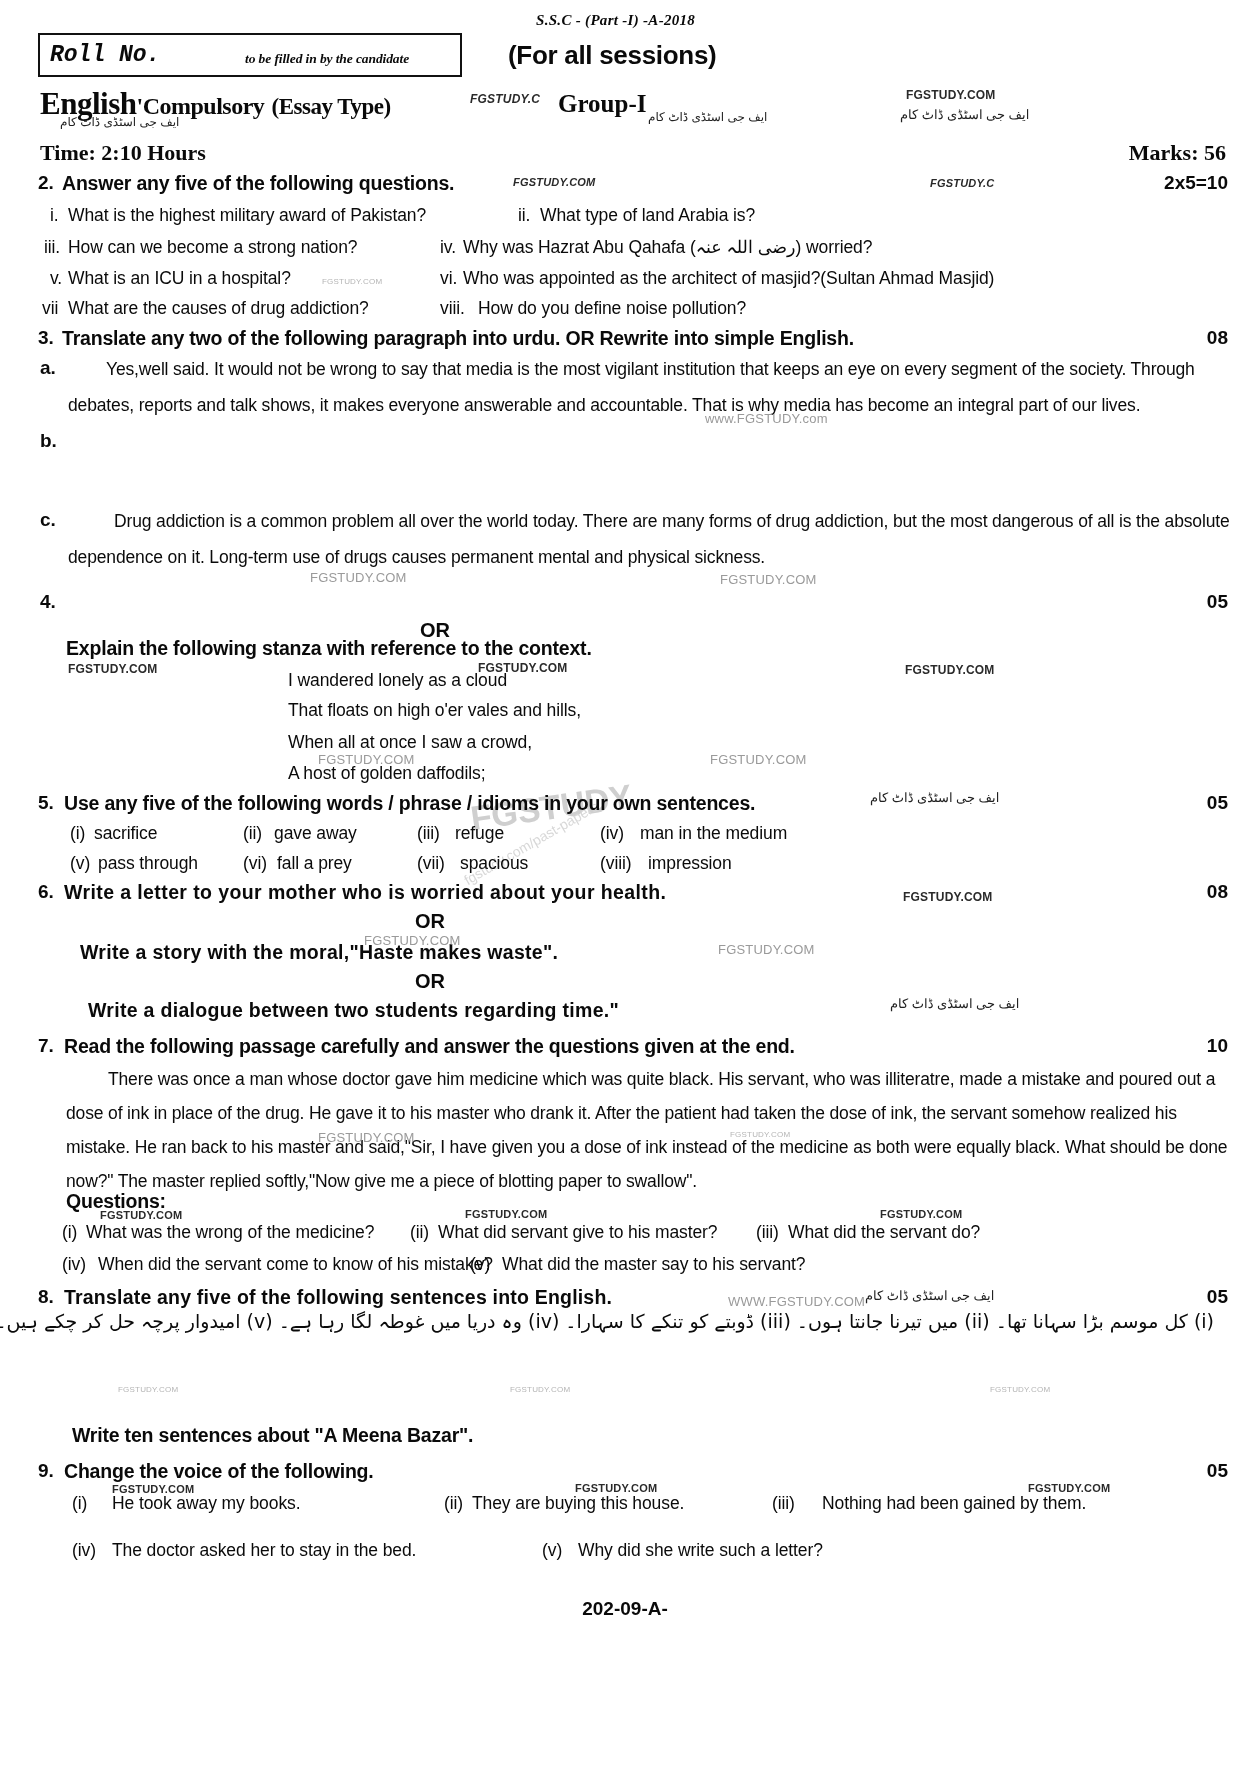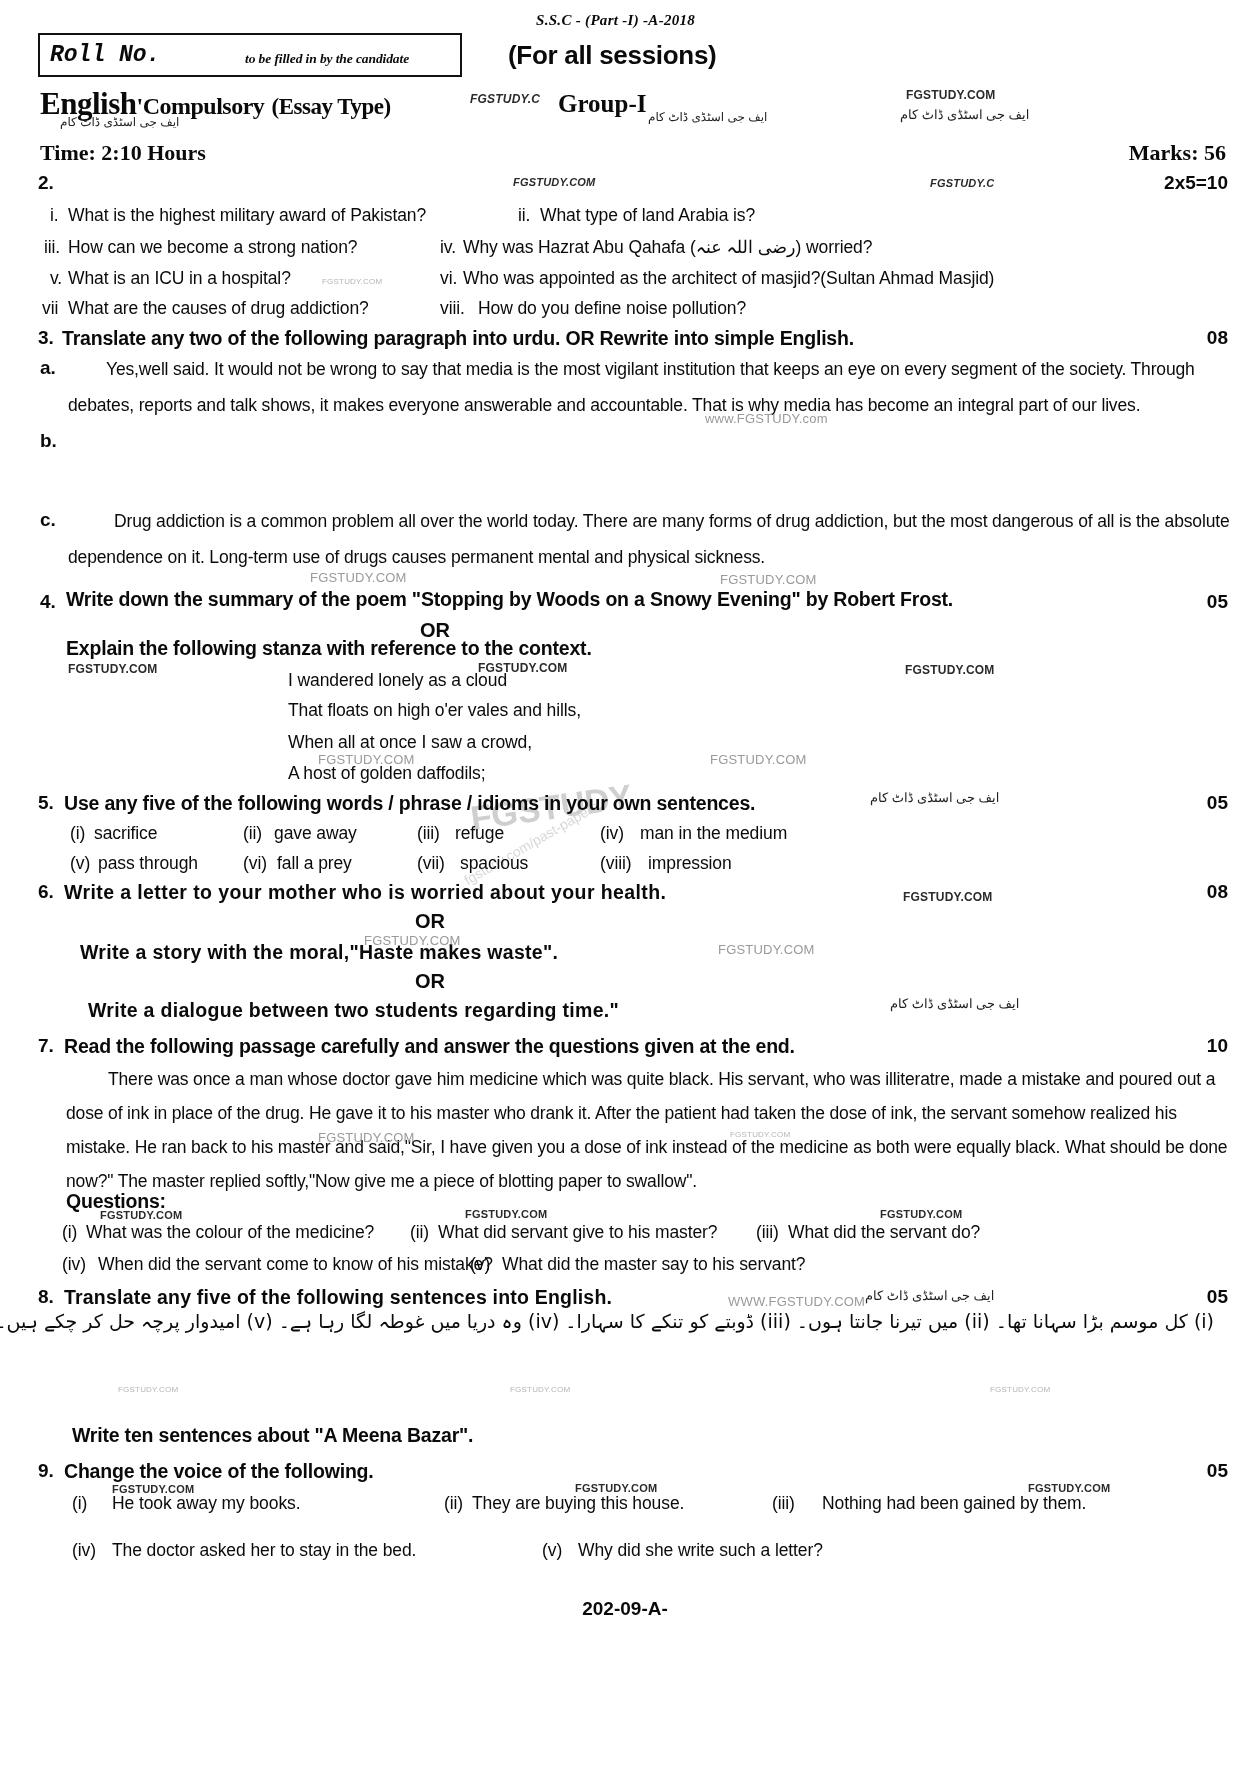--- a/index.html
+++ b/index.html
@@ -228,20 +228,21 @@
   <div class="timerow">Time: 2:10 Hours</div>
   <div class="marksrow">Marks: 56</div>
 
   <div class="wm" style="left:906px; top:88px;">FGSTUDY.COM</div>
   <div class="wm-urdu" style="left:900px; top:107px;">ایف جی اسٹڈی ڈاٹ کام</div>
   <div class="wm ital" style="left:470px; top:92px; font-style:italic;">FGSTUDY.C</div>
   <div class="wm-urdu" style="left:648px; top:110px; font-size:12px;">ایف جی اسٹڈی ڈاٹ کام</div>
   <div class="wm-urdu" style="left:60px; top:115px; font-size:12px;">ایف جی اسٹڈی ڈاٹ کام</div>
 
   <div class="qnum" style="left:38px; top:172px;">2.</div>
+  <div class="qhead" style="left:62px; top:172px;">Answer any five of  the following questions.</div>
   <div class="qmarks" style="top:172px;">2x5=10</div>
   <div class="wm ital" style="left:513px; top:176px; font-style:italic; font-size:11px;">FGSTUDY.COM</div>
   <div class="wm ital" style="left:930px; top:177px; font-style:italic; font-size:11px;">FGSTUDY.C</div>
 
   <div class="sub" style="left:50px; top:205px;">i.</div>
   <div class="sub" style="left:68px; top:205px;">What is the highest military award of Pakistan?</div>
   <div class="sub" style="left:518px; top:205px;">ii.</div>
   <div class="sub" style="left:540px; top:205px;">What type of land Arabia is?</div>
 
   <div class="sub" style="left:44px; top:237px;">iii.</div>
@@ -269,21 +270,20 @@
   <div class="wm faint" style="left:705px; top:411px;">www.FGSTUDY.com</div>
 
   <div class="letterlbl" style="left:40px; top:430px;">b.</div>
 
   <div class="letterlbl" style="left:40px; top:509px;">c.</div>
   <div class="para" style="left:68px; top:503px; width:1170px; text-indent:46px;">Drug addiction is a common problem all over the world today. There are many forms of drug addiction, but the most dangerous of all is the absolute dependence on it. Long-term use of drugs causes permanent mental and physical sickness.</div>
   <div class="wm faint" style="left:310px; top:570px;">FGSTUDY.COM</div>
   <div class="wm faint" style="left:720px; top:572px;">FGSTUDY.COM</div>
 
   <div class="qnum" style="left:40px; top:591px;">4.</div>
-  <div class="qhead" style="left:66px; top:588px;">Write down the summary of the poem "Stopping by Woods on a Snowy Evening" by Robert Frost.</div>
   <div class="qmarks" style="top:591px;">05</div>
 
   <div class="ctr" style="left:0; right:380px; top:619px;">OR</div>
 
   <div class="qhead" style="left:66px; top:637px;">Explain the following stanza with reference to the context.</div>
 
   <div class="wm" style="left:68px; top:662px;">FGSTUDY.COM</div>
   <div class="wm" style="left:478px; top:661px;">FGSTUDY.COM</div>
   <div class="wm" style="left:905px; top:663px;">FGSTUDY.COM</div>
 
@@ -343,21 +343,21 @@
   <div class="para" style="left:66px; top:1062px; width:1170px; text-indent:42px; line-height:34px;">There was once a  man whose doctor gave him medicine which was quite black. His servant, who was illiteratre, made a mistake and poured out a dose of ink in place of the drug. He gave it to his master who drank it. After the patient had taken the dose of ink, the servant somehow realized his mistake. He ran back to his master and said,"Sir, I have given you a dose of ink instead of the medicine as both were equally black. What should be done now?" The master replied softly,"Now give me a piece of blotting paper to swallow".</div>
   <div class="wm faint" style="left:318px; top:1130px;">FGSTUDY.COM</div>
   <div class="wm tiny" style="left:730px; top:1130px;">FGSTUDY.COM</div>
 
   <div class="qhead" style="left:66px; top:1190px;">Questions:</div>
   <div class="wm" style="left:100px; top:1209px; font-size:11px;">FGSTUDY.COM</div>
   <div class="wm" style="left:465px; top:1208px; font-size:11px;">FGSTUDY.COM</div>
   <div class="wm" style="left:880px; top:1208px; font-size:11px;">FGSTUDY.COM</div>
 
   <div class="sub" style="left:62px; top:1222px;">(i)</div>
-  <div class="sub" style="left:86px; top:1222px;">What was the colour of the medicine?</div>
+  <div class="sub" style="left:86px; top:1222px;">What was the wrong of the medicine?</div>
   <div class="sub" style="left:410px; top:1222px;">(ii)</div>
   <div class="sub" style="left:438px; top:1222px;">What did servant give to his master?</div>
   <div class="sub" style="left:756px; top:1222px;">(iii)</div>
   <div class="sub" style="left:788px; top:1222px;">What did the servant do?</div>
 
   <div class="sub" style="left:62px; top:1254px;">(iv)</div>
   <div class="sub" style="left:98px; top:1254px;">When did the servant come to know of his mistake?</div>
   <div class="sub" style="left:470px; top:1254px;">(v)</div>
   <div class="sub" style="left:502px; top:1254px;">What did the master say to his servant?</div>
 

